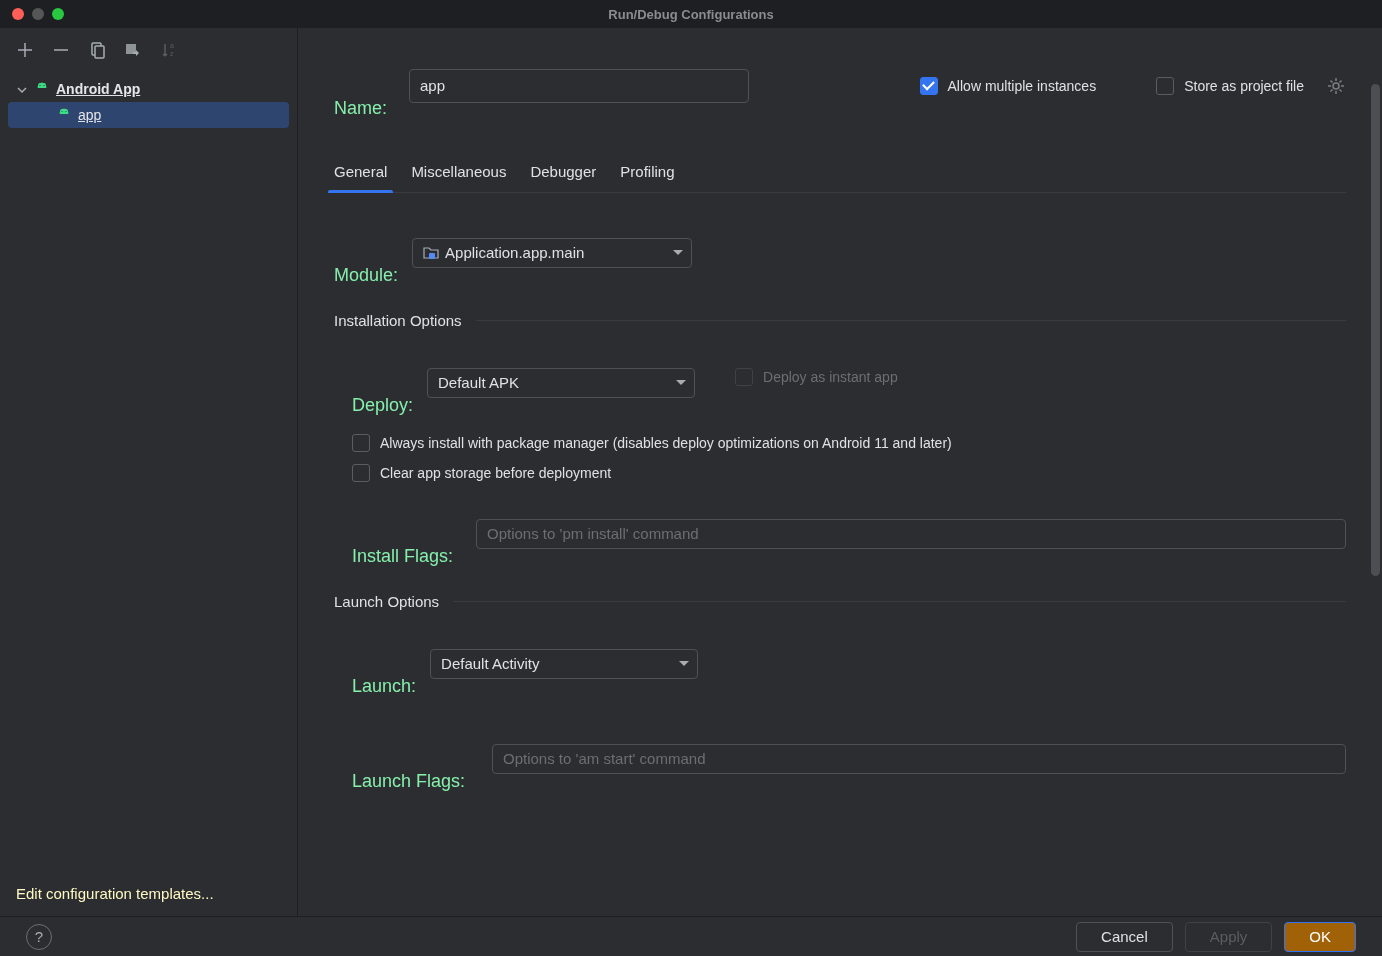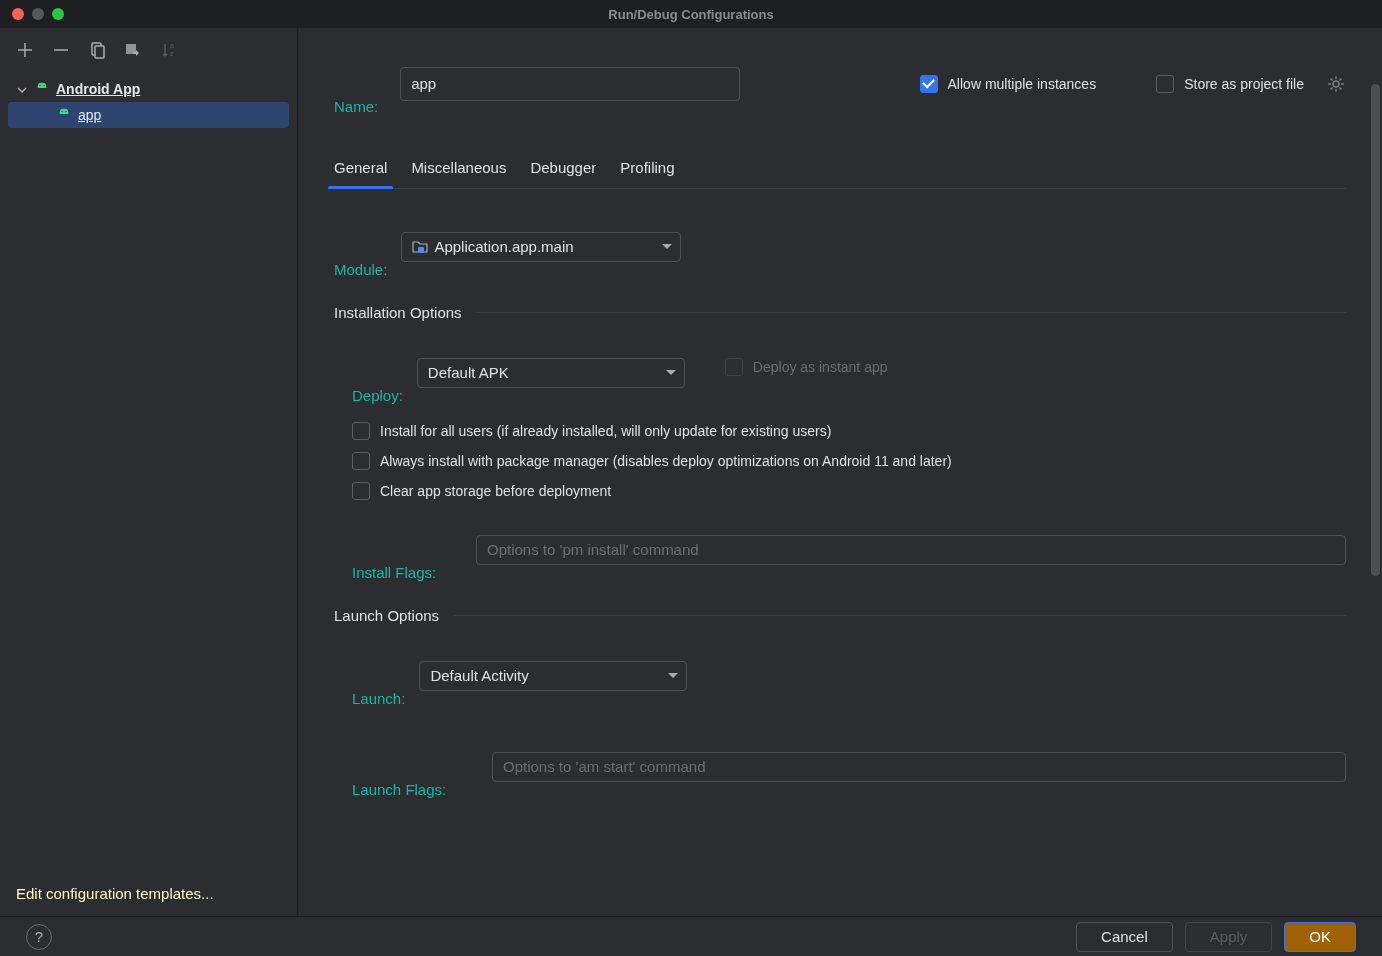--- a/index.html
+++ b/index.html
@@ -132,22 +132,22 @@
       margin-left: 1px;
     }
     .name-row {
       display: flex;
       align-items: center;
       gap: 22px;
       padding-top: 24px;
       margin-bottom: 44px;
     }
     .label {
-      color: #14b8a6;
-      font-size: 15px;
+      color: #86efac;
+      font-size: 18px;
       margin-top: 46px;
     }
     .text-input {
       background: #2b2d30;
       border: 1px solid #4e5157;
       color: #dfe1e5;
       padding: 5px 10px;
       font-size: 15px;
       border-radius: 4px;
     }
@@ -468,24 +468,20 @@
           <span class="select-arrow"></span>
         </div>
         <div style="width:12px"></div>
         <div class="check-row disabled">
           <span class="checkbox disabled"></span>
           <span>Deploy as instant app</span>
         </div>
       </div>
       <div class="check-row">
         <span class="checkbox"></span>
-        <span>Install for all users (if already installed, will only update for existing users)</span>
-      </div>
-      <div class="check-row">
-        <span class="checkbox"></span>
         <span>Always install with package manager (disables deploy optimizations on Android 11 and later)</span>
       </div>
       <div class="check-row" style="margin-bottom:18px">
         <span class="checkbox"></span>
         <span>Clear app storage before deployment</span>
       </div>
       <div class="field-row" style="margin-bottom:26px">
         <span class="label" style="width:110px">Install Flags:</span>
         <input class="placeholder-input" placeholder="Options to 'pm install' command" style="">
       </div>

